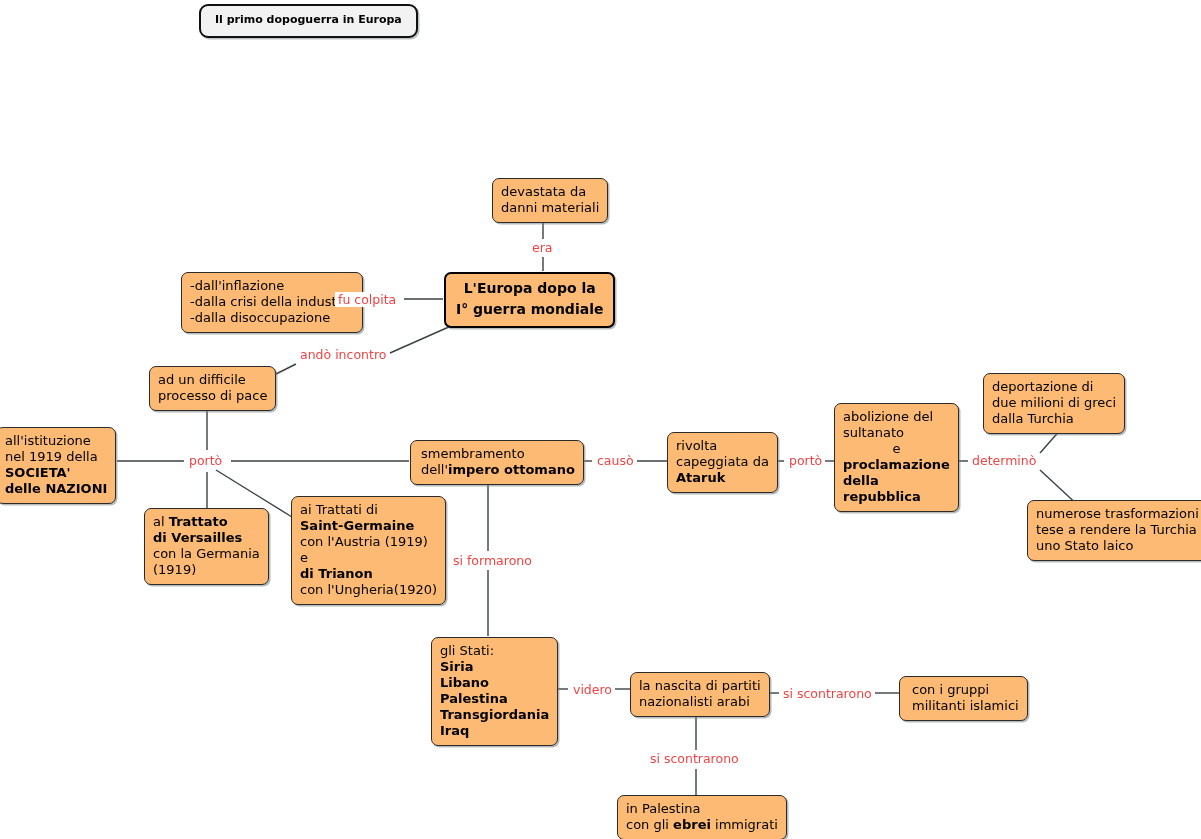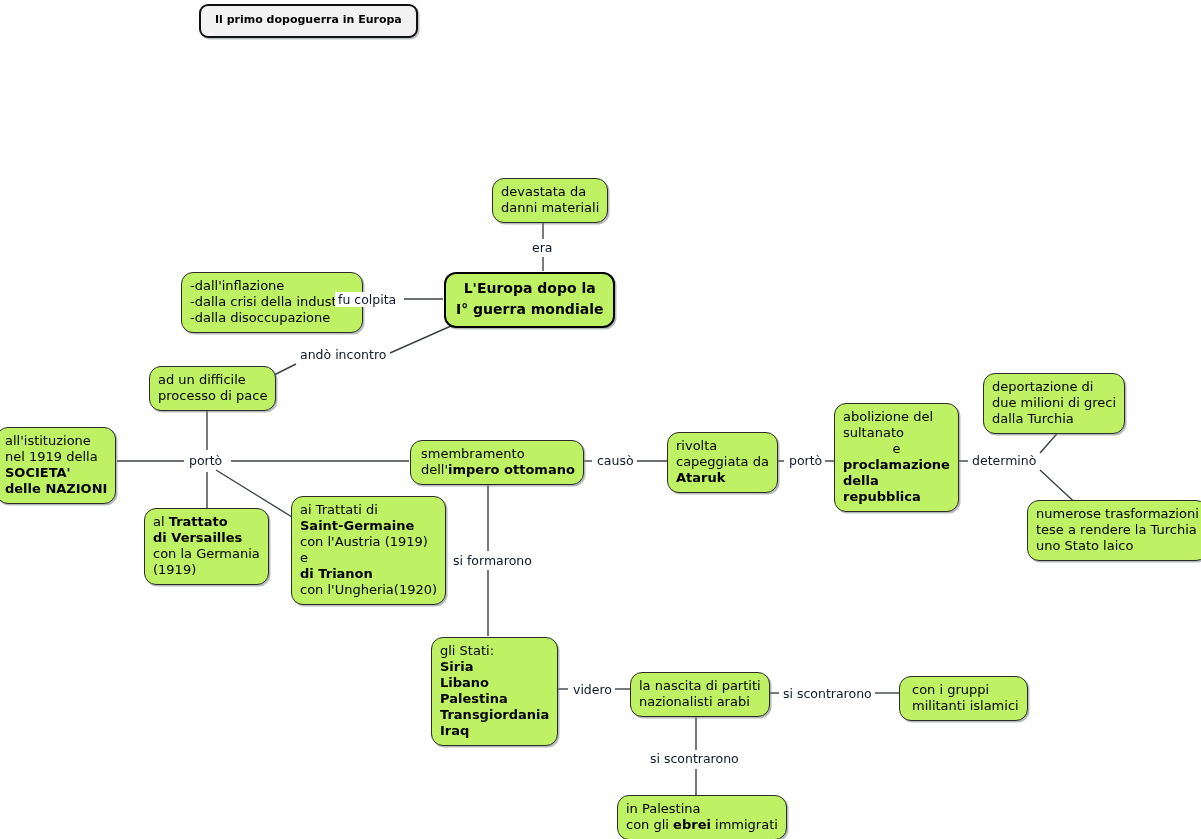--- a/index.html
+++ b/index.html
@@ -23,23 +23,23 @@
     position: absolute;
     left: 0;
     top: 0;
     width: 1201px;
     height: 839px;
     pointer-events: none;
   }
   .node {
     position: absolute;
     box-sizing: border-box;
-    background: #bef264;
+    background: #fdba74;
     border: 1px solid #2b2b2b;
-    border-radius: 12px;
+    border-radius: 7px;
     padding: 5px 8px 6px 8px;
     font-size: 13px;
     line-height: 16px;
     white-space: nowrap;
     box-shadow: 1.5px 1.5px 0 rgba(120,130,135,0.55);
   }
   .node.center {
     border-width: 2px;
     border-color: #000000;
     font-weight: bold;
@@ -63,21 +63,21 @@
     font-weight: bold;
   }
   .node .ctr {
     display: block;
     text-align: center;
   }
   .link-label {
     position: absolute;
     font-size: 12.5px;
     line-height: 15px;
-    color: #0f172a;
+    color: #ef4444;
     background: #ffffff;
     white-space: nowrap;
     padding: 0 3px;
   }
 </style>
 </head>
 <body>
 
 <div id="canvas">
 

